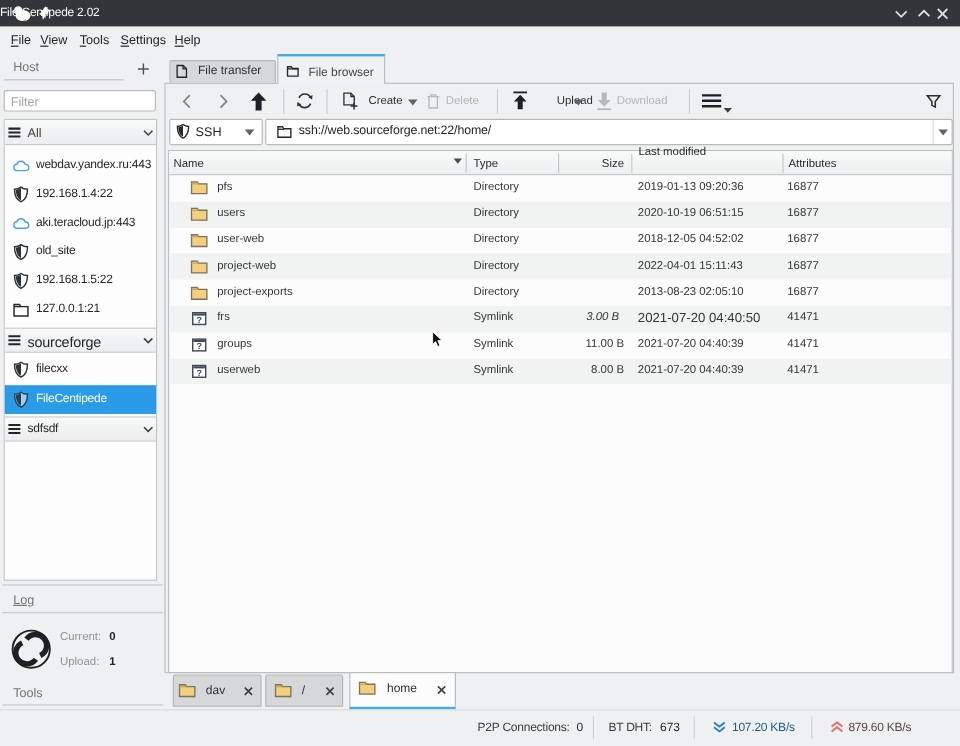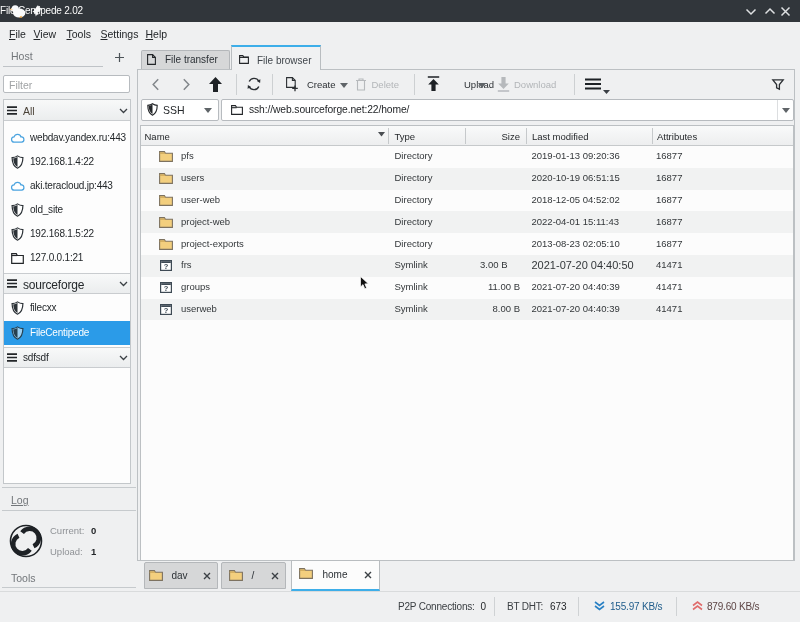--- a/index.html
+++ b/index.html
@@ -233,21 +233,21 @@
       <div class="abs" style="left:465px;top:128px;width:1px;height:16px;background:#c6c9cb;"></div>
       <div class="abs" style="left:526px;top:128px;width:1px;height:16px;background:#c6c9cb;"></div>
       <div class="abs" style="left:652px;top:128px;width:1px;height:16px;background:#c6c9cb;"></div>
     </div>
   <div class="txt" style="left:144.5px;top:131px;font-size:9.5px;color:#26292c;">Name</div>
   <svg width="7" height="4.5" style="left:378px;top:132px" viewBox="0 0 7 4.5">
     <path d="M0 0h7L3.5 4.5z" fill="#4a4e52"></path>
   </svg>
   <div class="txt" style="left:394.5px;top:131px;font-size:9.5px;color:#26292c;">Type</div>
   <div class="txt" style="left:465px;top:131px;width:55px;text-align:right;font-size:9.5px;color:#26292c;">Size</div>
-  <div class="txt" style="left:532px;top:131px;font-size:9.5px;color:#26292c;">Last modified</div>
+  <div class="txt" style="left:532px;top:121px;font-size:9.5px;color:#26292c;">Last modified</div>
   <div class="txt" style="left:657px;top:131px;font-size:9.5px;color:#26292c;">Attributes</div>
 
   <div id="rows">
       <svg width="14" height="11" style="left:158.5px;top:151.4px" viewBox="0 0 14 11">
         <path d="M.6 10.4V.6h4.8l1 1.6h7v8.2z" fill="#f3cf7e" stroke="#7d7260" stroke-width="1.1"></path>
         <path d="M.6 2.2h5.8" stroke="#c9a254" stroke-width="1"></path>
       </svg>
       <div class="txt" style="left:181px;top:150.4px;font-size:9.5px;color:#33373a;">pfs</div>
       <div class="txt" style="left:394.5px;top:150.4px;font-size:9.5px;color:#33373a;">Directory</div>
       <div class="txt" style="left:531.5px;top:150.4px;font-size:9.5px;color:#33373a;">2019-01-13 09:20:36</div>
@@ -287,21 +287,21 @@
       <div class="txt" style="left:531.5px;top:237.6px;font-size:9.5px;color:#33373a;">2013-08-23 02:05:10</div>
       <div class="txt" style="left:656px;top:237.6px;font-size:9.5px;color:#33373a;">16877</div>
       <div class="abs" style="left:141px;top:255px;width:652px;height:21.8px;background:#f1f2f2;"></div>
       <svg width="12" height="11" style="left:159.5px;top:260.4px" viewBox="0 0 12 11">
         <rect x="0.6" y="0.6" width="10.8" height="9.8" fill="#fff" stroke="#3e4a54" stroke-width="1.2"></rect>
         <rect x="1.2" y="1.2" width="9.6" height="1.8" fill="#3e4a54"></rect>
         <text x="6" y="9" font-size="7.5" font-weight="bold" fill="#3e4a54" text-anchor="middle" font-family="Liberation Sans">?</text>
       </svg>
       <div class="txt" style="left:181px;top:259.4px;font-size:9.5px;color:#33373a;">frs</div>
       <div class="txt" style="left:394.5px;top:259.4px;font-size:9.5px;color:#33373a;">Symlink</div>
-      <div class="txt" style="left:480px;top:259.4px;width:60px;text-align:left;font-size:9.5px;color:#33373a;">3.00 B</div>
+      <div class="txt" style="left:456px;top:259.4px;width:60px;text-align:right;font-size:9.5px;color:#33373a;font-style:italic;">3.00 B</div>
       <div class="txt" style="left:531.5px;top:259.4px;font-size:11px;color:#33373a;">2021-07-20 04:40:50</div>
       <div class="txt" style="left:656px;top:259.4px;font-size:9.5px;color:#33373a;">41471</div>
       <svg width="12" height="11" style="left:159.5px;top:282.2px" viewBox="0 0 12 11">
         <rect x="0.6" y="0.6" width="10.8" height="9.8" fill="#fff" stroke="#3e4a54" stroke-width="1.2"></rect>
         <rect x="1.2" y="1.2" width="9.6" height="1.8" fill="#3e4a54"></rect>
         <text x="6" y="9" font-size="7.5" font-weight="bold" fill="#3e4a54" text-anchor="middle" font-family="Liberation Sans">?</text>
       </svg>
       <div class="txt" style="left:181px;top:281.2px;font-size:9.5px;color:#33373a;">groups</div>
       <div class="txt" style="left:394.5px;top:281.2px;font-size:9.5px;color:#33373a;">Symlink</div>
       <div class="txt" style="left:460px;top:281.2px;width:60px;text-align:right;font-size:9.5px;color:#33373a;">11.00 B</div>
@@ -357,19 +357,19 @@
   <div class="abs" style="left:0;top:591px;width:800px;height:1px;background:#d9dbdc;"></div>
   <div class="txt" style="left:398px;top:601px;font-size:10px;letter-spacing:-0.2px;color:#3a3e42;">P2P Connections:</div>
   <div class="txt" style="left:480.5px;top:601px;font-size:10px;color:#232629;">0</div>
   <div class="abs" style="left:494px;top:597px;width:1px;height:19px;background:#cfd2d4;"></div>
   <div class="txt" style="left:507px;top:601px;font-size:10px;letter-spacing:-0.2px;color:#3a3e42;">BT DHT:</div>
   <div class="txt" style="left:550px;top:601px;font-size:10px;color:#232629;">673</div>
   <div class="abs" style="left:578px;top:597px;width:1px;height:19px;background:#cfd2d4;"></div>
   <svg width="11" height="10" style="left:594px;top:601px" viewBox="0 0 11 10">
     <path d="M1 1l4.5 3.5L10 1M1 5l4.5 3.5L10 5" fill="none" stroke="#2980c4" stroke-width="1.6"></path>
   </svg>
-  <div class="txt" style="left:610px;top:601px;font-size:10px;letter-spacing:-0.2px;color:#1f5c8b;">155.97 KB/s</div>
+  <div class="txt" style="left:610px;top:601px;font-size:10px;letter-spacing:-0.2px;color:#1f5c8b;">107.20 KB/s</div>
   <div class="abs" style="left:676px;top:597px;width:1px;height:19px;background:#cfd2d4;"></div>
   <svg width="11" height="10" style="left:692px;top:601px" viewBox="0 0 11 10">
     <path d="M1 4.5L5.5 1 10 4.5M1 8.5L5.5 5 10 8.5" fill="none" stroke="#e06c6c" stroke-width="1.6"></path>
   </svg>
   <div class="txt" style="left:707px;top:601px;font-size:10px;letter-spacing:-0.2px;color:#5d4545;">879.60 KB/s</div>
 </div>
 
 </body></html>

